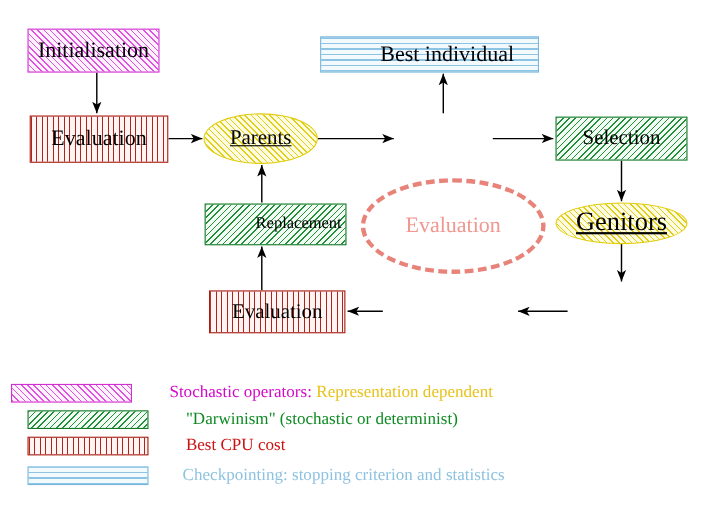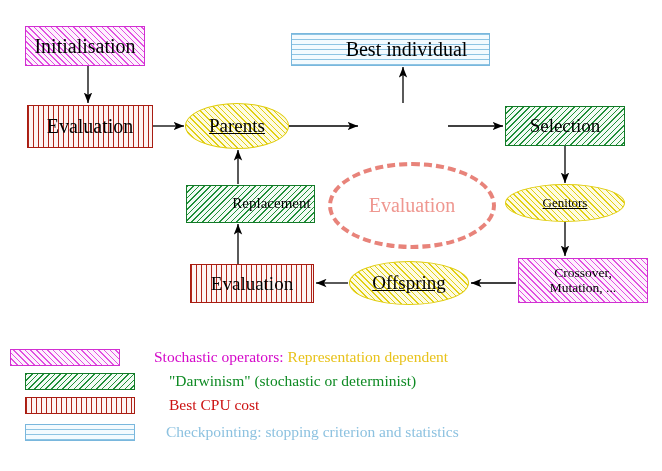--- a/index.html
+++ b/index.html
@@ -108,26 +108,23 @@
 
   <div class="node hatch-red" style="left:27px;top:105px;width:126px;height:43px;font-size:20px;">Evaluation</div>
 
   <div class="node hatch-yellow ellipse" style="left:185px;top:103px;width:104px;height:46px;font-size:19px;">Parents</div>
 
   <div class="node hatch-blue" style="left:291px;top:33px;width:199px;height:33px;font-size:20px;">Best individual</div>
 
 
   <div class="node hatch-green" style="left:505px;top:106px;width:120px;height:40px;font-size:19px;">Selection</div>
 
-  <div class="node hatch-yellow ellipse" style="left:505px;top:184px;width:120px;height:38px;font-size:13px;">Genitors</div>
+  <div class="node hatch-yellow ellipse" style="left:505px;top:184px;width:120px;height:38px;font-size:24px;">Genitors</div>
 
-  <div class="node hatch-magenta" style="left:518px;top:258px;width:130px;height:45px;font-size:13.5px;">Crossover,
-Mutation, ...</div>
 
-  <div class="node hatch-yellow ellipse" style="left:349px;top:261px;width:120px;height:44px;font-size:19px;">Offspring</div>
 
   <div class="node hatch-red" style="left:190px;top:264px;width:124px;height:39px;font-size:19px;">Evaluation</div>
 
   <div class="node hatch-green" style="left:186px;top:185px;width:129px;height:38px;font-size:15px;padding-left:42px;">Replacement</div>
 
   <div class="generation-ellipse" style="left:328px;top:162px;width:168px;height:87px;font-size:20px;">
     <span>Evaluation</span>
   </div>
 
   <div class="legend-row" style="left:10px;top:348px;">

